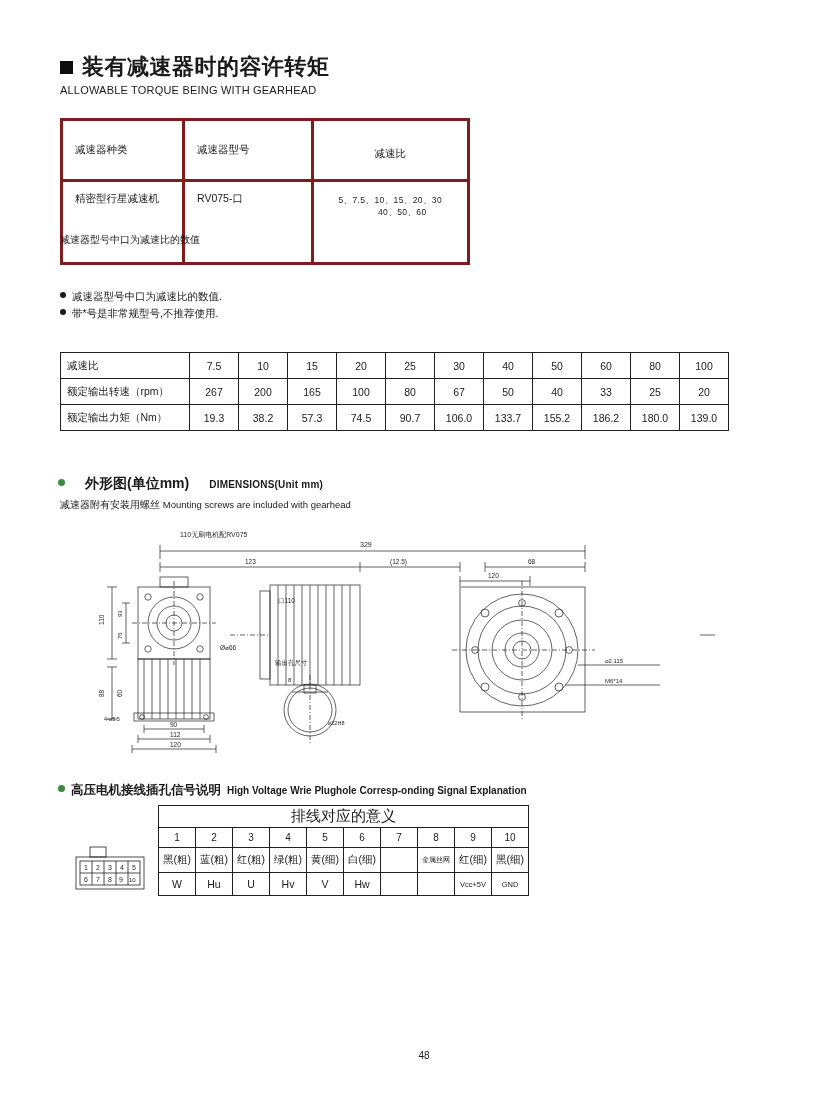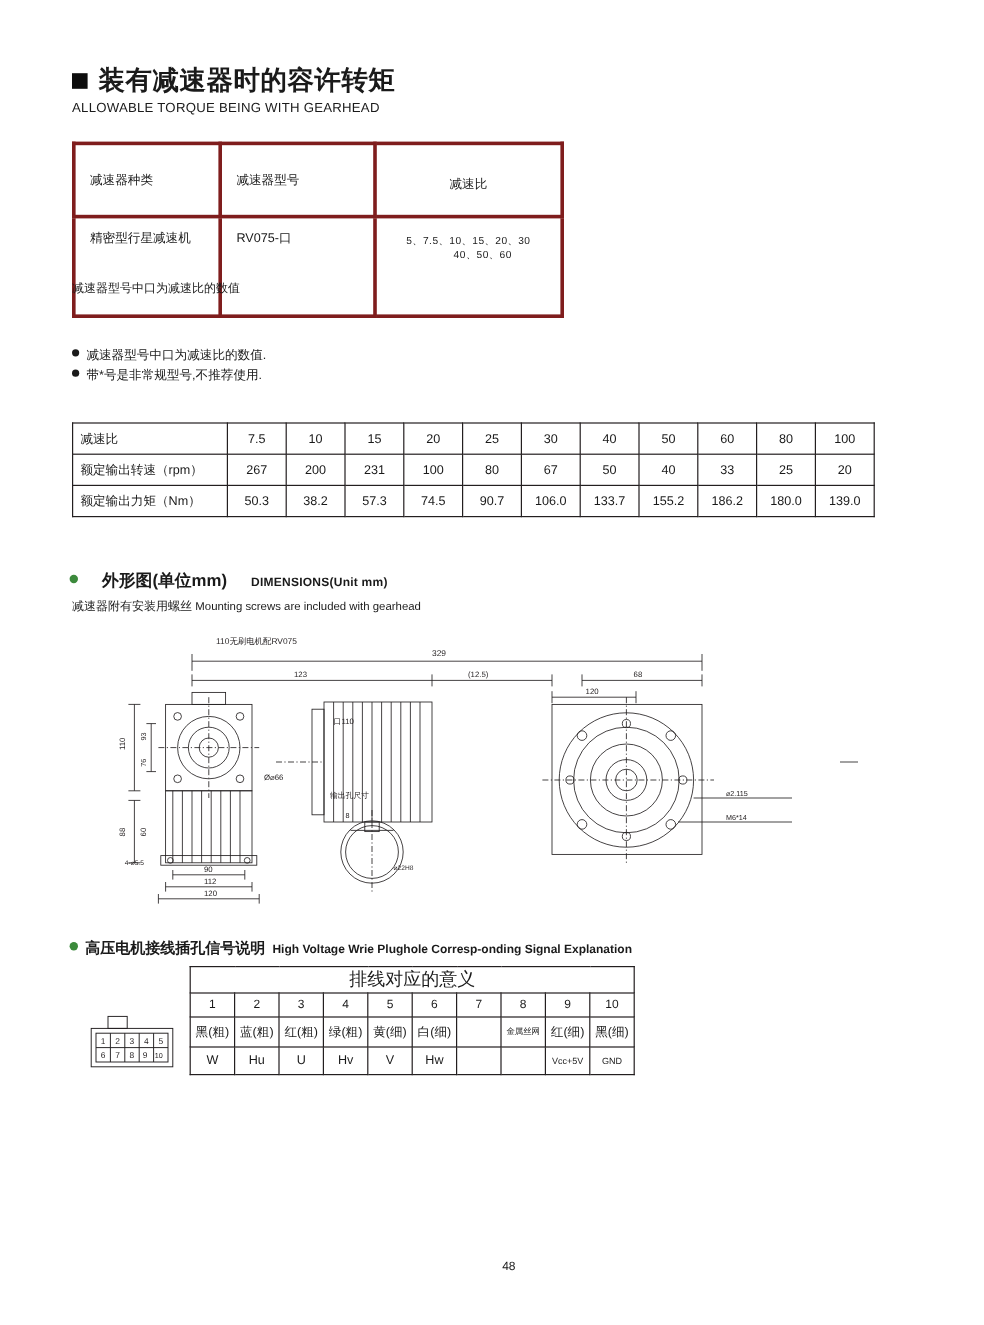--- a/index.html
+++ b/index.html
@@ -271,33 +271,33 @@
       <td class="val">40</td>
       <td class="val">50</td>
       <td class="val">60</td>
       <td class="val">80</td>
       <td class="val">100</td>
     </tr>
     <tr>
       <td class="lbl">额定输出转速（rpm）</td>
       <td class="val">267</td>
       <td class="val">200</td>
-      <td class="val">231</td>
+      <td class="val">165</td>
       <td class="val">100</td>
       <td class="val">80</td>
       <td class="val">67</td>
       <td class="val">50</td>
       <td class="val">40</td>
       <td class="val">33</td>
       <td class="val">25</td>
       <td class="val">20</td>
     </tr>
     <tr>
       <td class="lbl">额定输出力矩（Nm）</td>
-      <td class="val">50.3</td>
+      <td class="val">19.3</td>
       <td class="val">38.2</td>
       <td class="val">57.3</td>
       <td class="val">74.5</td>
       <td class="val">90.7</td>
       <td class="val">106.0</td>
       <td class="val">133.7</td>
       <td class="val">155.2</td>
       <td class="val">186.2</td>
       <td class="val">180.0</td>
       <td class="val">139.0</td>

